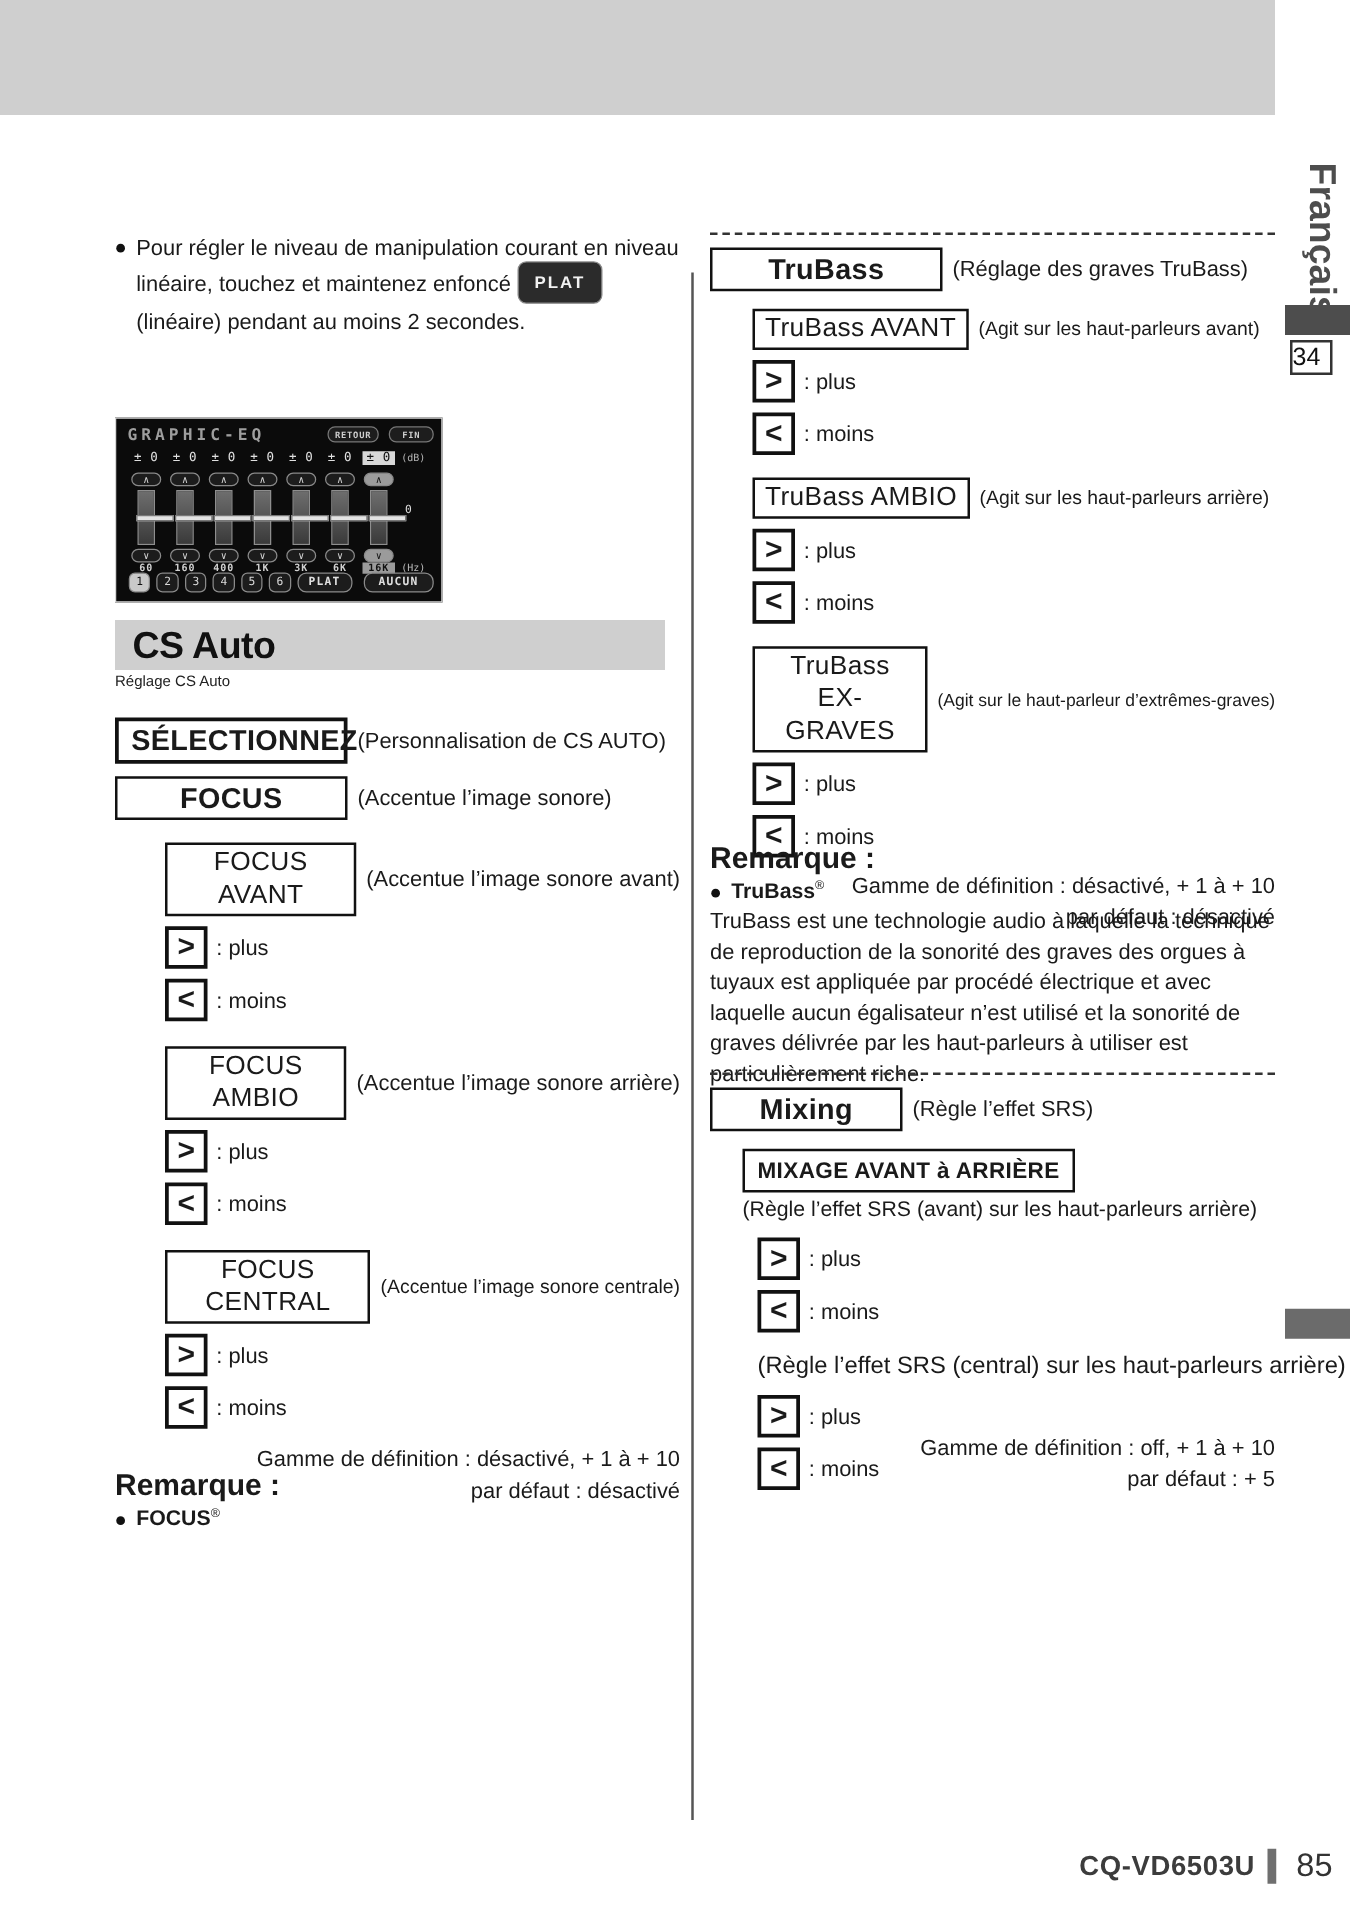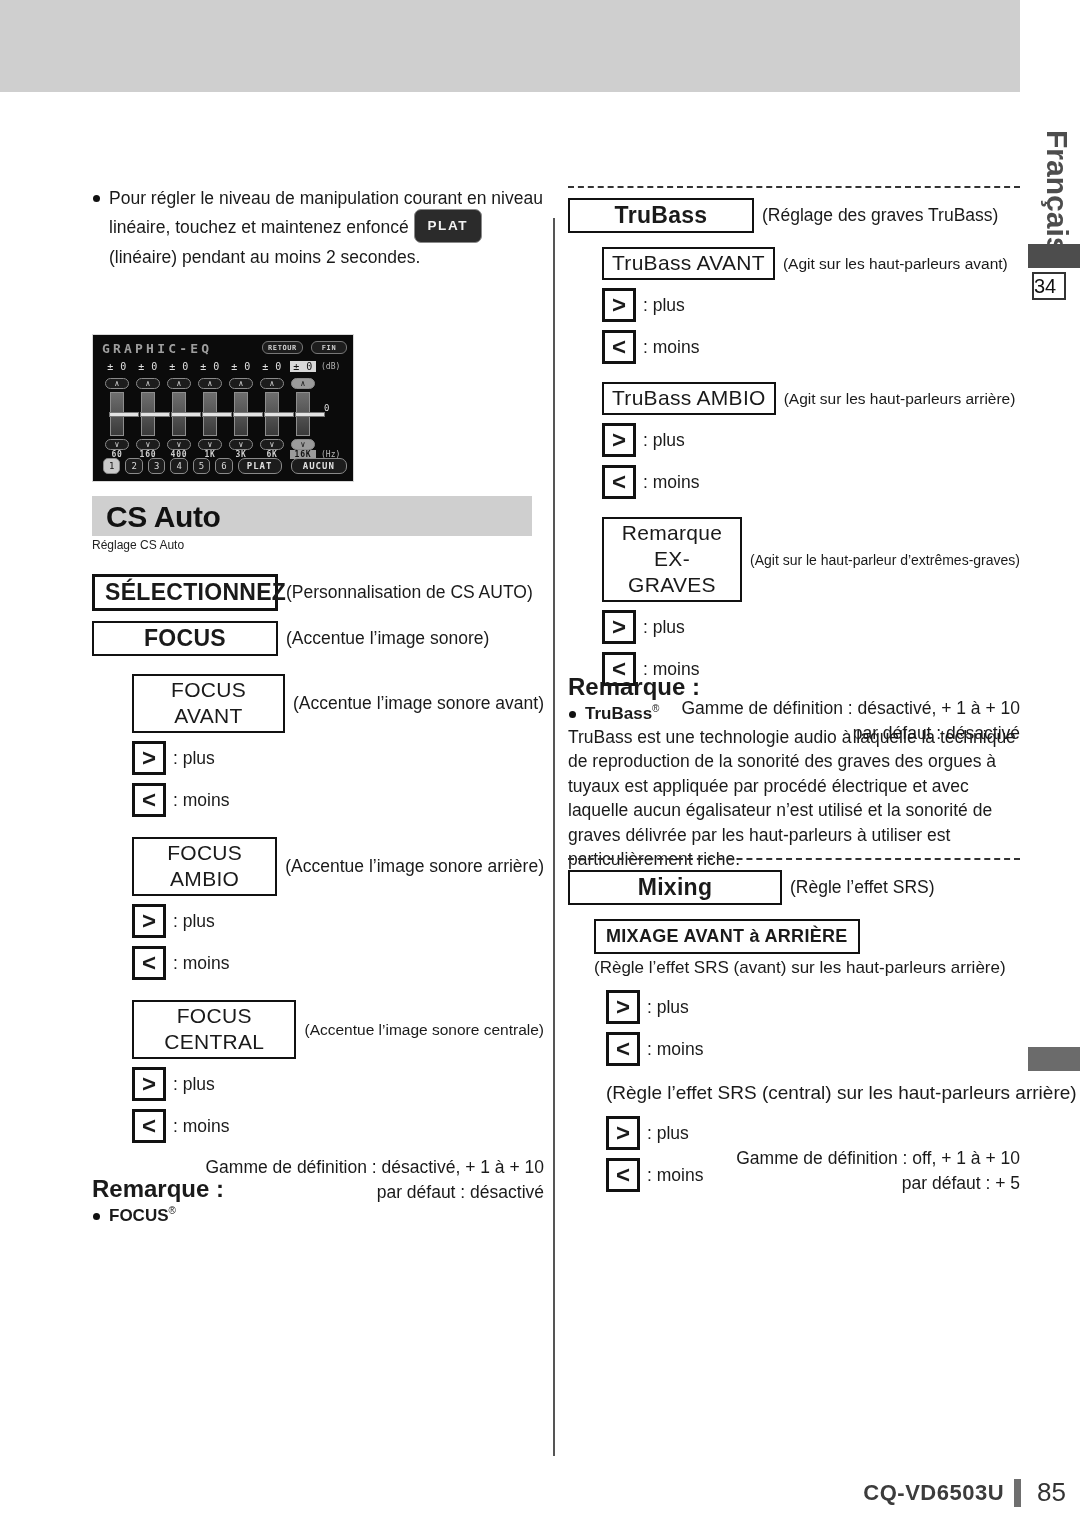--- a/index.html
+++ b/index.html
@@ -463,21 +463,21 @@
       <div class="arrow-lbl">: plus</div>
     </div>
     <div class="arrow-row">
       <div class="arrowbox">&lt;</div>
       <div class="arrow-lbl">: moins</div>
     </div>
   </div>
 
   <div class="blk" style="margin-top:18px; padding-left:34px;">
     <div class="row">
-      <div class="keybox thin">Remarque EX-GRAVES</div>
+      <div class="keybox thin">TruBass EX-GRAVES</div>
       <div class="desc xsmall">(Agit sur le haut-parleur d’extrêmes-graves)</div>
     </div>
     <div class="arrow-row">
       <div class="arrowbox">&gt;</div>
       <div class="arrow-lbl">: plus</div>
     </div>
     <div class="arrow-row">
       <div class="arrowbox">&lt;</div>
       <div class="arrow-lbl">: moins</div>
     </div>
@@ -493,21 +493,21 @@
     <div class="remarque-item">
       <span>TruBass</span><sup>®</sup>
     </div>
     <div class="remarque-body" style="margin-left:0;">TruBass est une technologie audio à laquelle la technique de reproduction de la sonorité des graves des orgues à tuyaux est appliquée par procédé électrique et avec laquelle aucun égalisateur n’est utilisé et la sonorité de graves délivrée par les haut-parleurs à utiliser est particulièrement riche.</div>
   </div>
 
   <div style="position:absolute; left:0; top:672px; width:452px;">
     <div class="dashed"></div>
 
     <div class="row" style="margin-top:10px;">
-      <div class="keybox bold-thin" style="width:214px;">Mixing</div>
+      <div class="keybox bold-thin" style="width:154px;">Mixing</div>
       <div class="desc">(Règle l’effet SRS)</div>
     </div>
 
     <div class="blk" style="margin-top:14px; padding-left:26px;">
       <div class="keybox bold-thin" style="font-size:18px;">MIXAGE AVANT à ARRIÈRE</div>
       <div class="desc" style="margin-left:0; margin-top:4px; font-size:17px;">(Règle l’effet SRS (avant) sur les haut-parleurs arrière)</div>
       <div class="arrow-row" style="margin-top:12px; margin-left:12px;">
         <div class="arrowbox">&gt;</div>
         <div class="arrow-lbl">: plus</div>
       </div>

